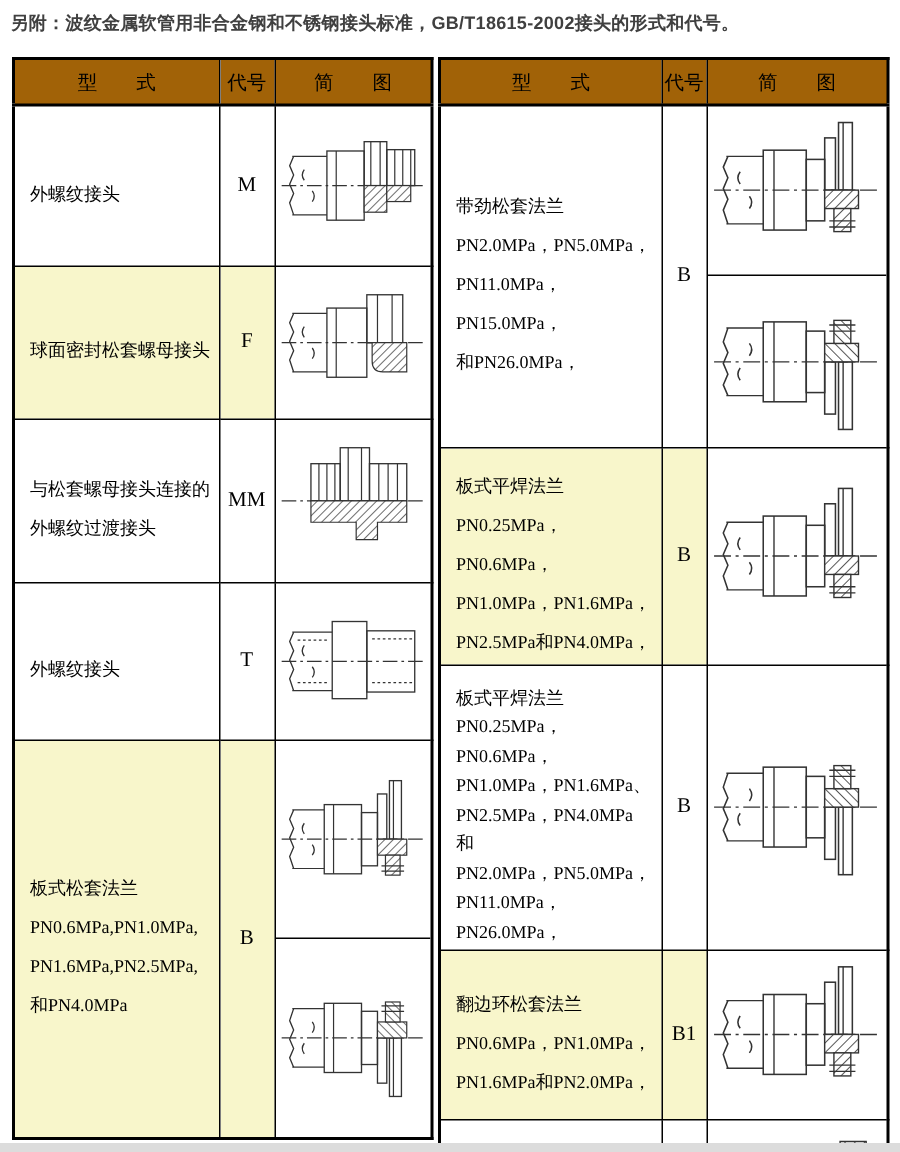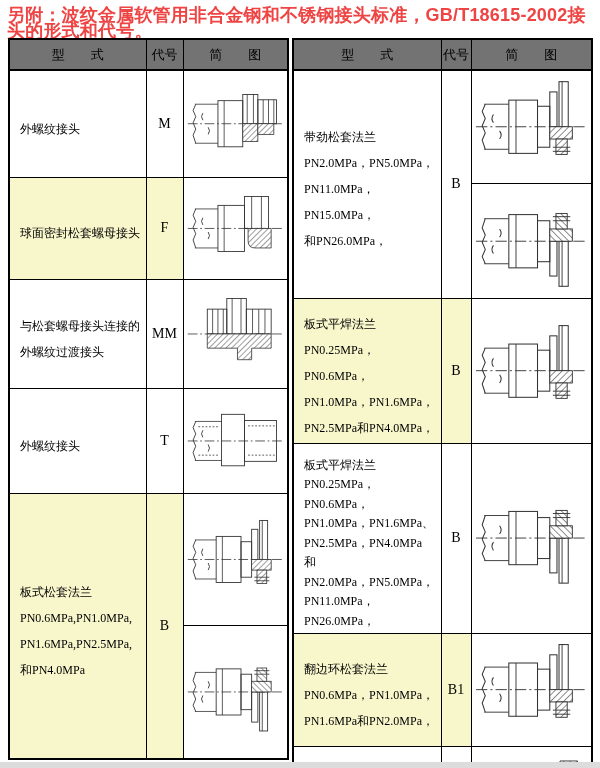--- a/index.html
+++ b/index.html
@@ -4,37 +4,37 @@
 <style>
   html,body{margin:0;padding:0;}
   body{
     width:600px;height:768px;background:#ffffff;overflow:hidden;
     font-family:"Liberation Sans",sans-serif;color:#111;
     -webkit-font-smoothing:antialiased;
   }
   .page{position:relative;width:600px;height:768px;}
   .title{
     position:absolute;left:7px;top:7px;width:586px;
-    font-size:18px;font-weight:bold;letter-spacing:0.2px;line-height:16px;
-    color:#ef4444;
+    font-size:12px;font-weight:bold;letter-spacing:0.2px;line-height:16px;
+    color:#404040;
   }
   .tables{
     position:absolute;left:8px;top:38px;width:585px;height:724px;
     display:flex;gap:3px;
   }
   table.t{
     border-collapse:collapse;table-layout:fixed;
     border:2px solid #000;background:#fff;height:722px;
   }
   table.t.left{width:281px;}
   table.t.right{width:301px;}
   th,td{border:1px solid #000;padding:0;overflow:hidden;}
   thead tr{height:31px;border-bottom:2px solid #000;}
   th{
-    background:#737373;font-weight:normal;font-size:13px;color:#000;
+    background:#a16207;font-weight:normal;font-size:13px;color:#000;
     vertical-align:middle;
   }
   td.type{
     font-family:"Liberation Serif",serif;
     font-size:12px;line-height:26px;vertical-align:middle;
     padding:12px 4px 2px 10px;white-space:pre-line;color:#000;
   }
   td.type.tight{line-height:19.5px;}
   td.code{
     font-family:"Liberation Serif",serif;font-size:14px;color:#000;

